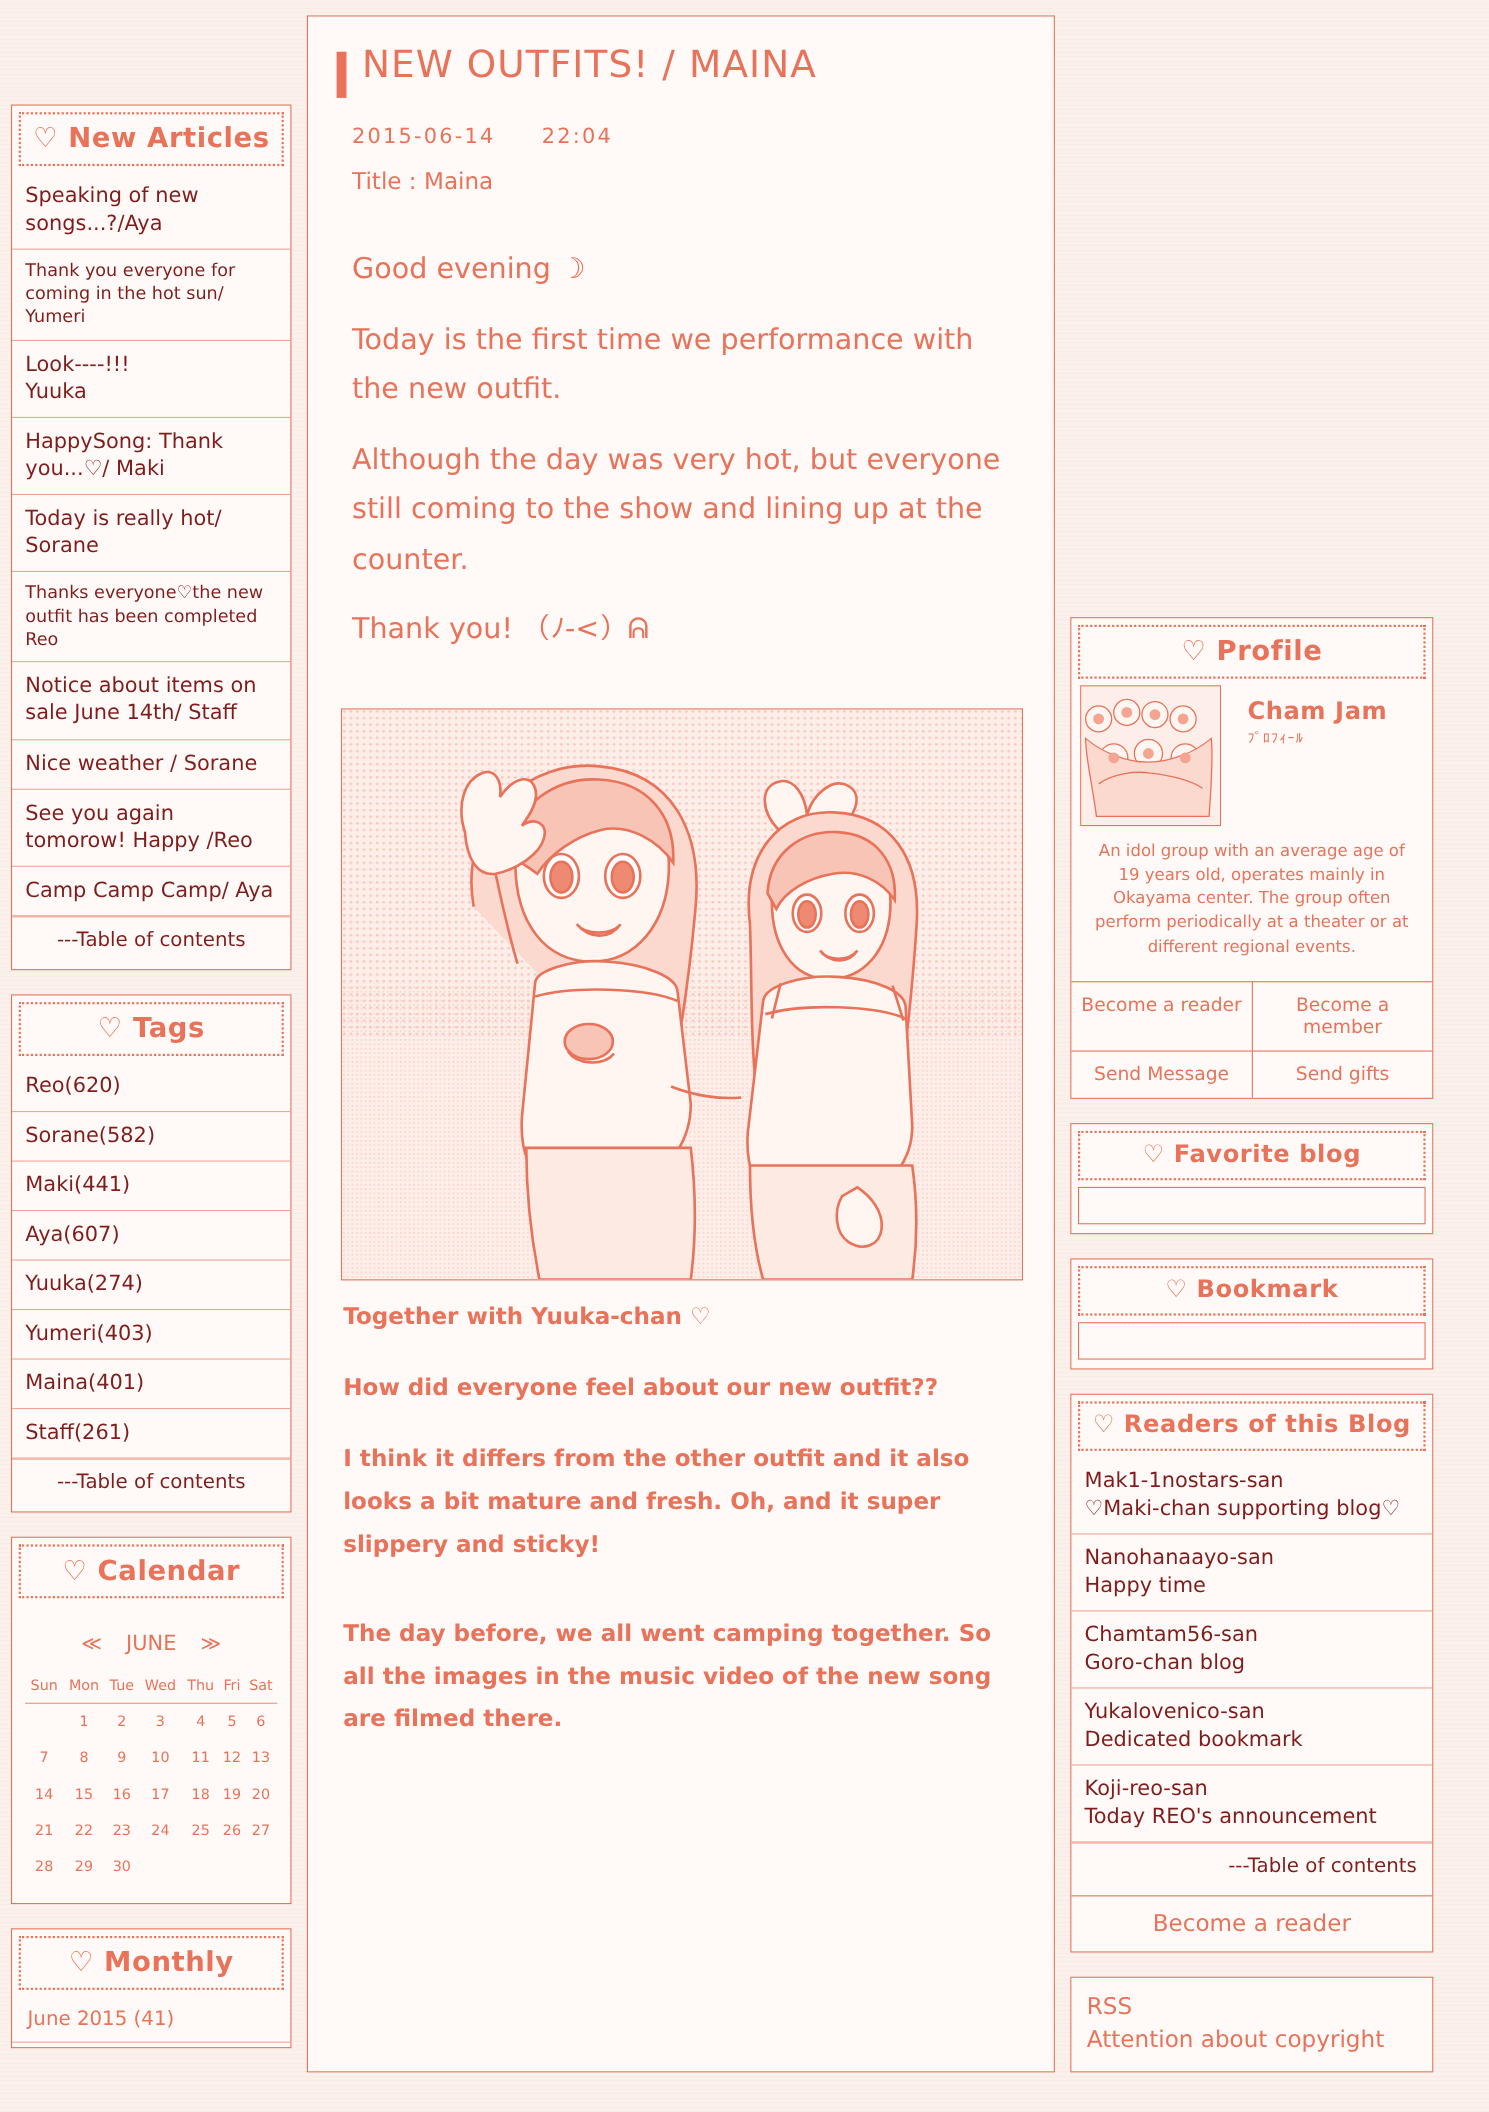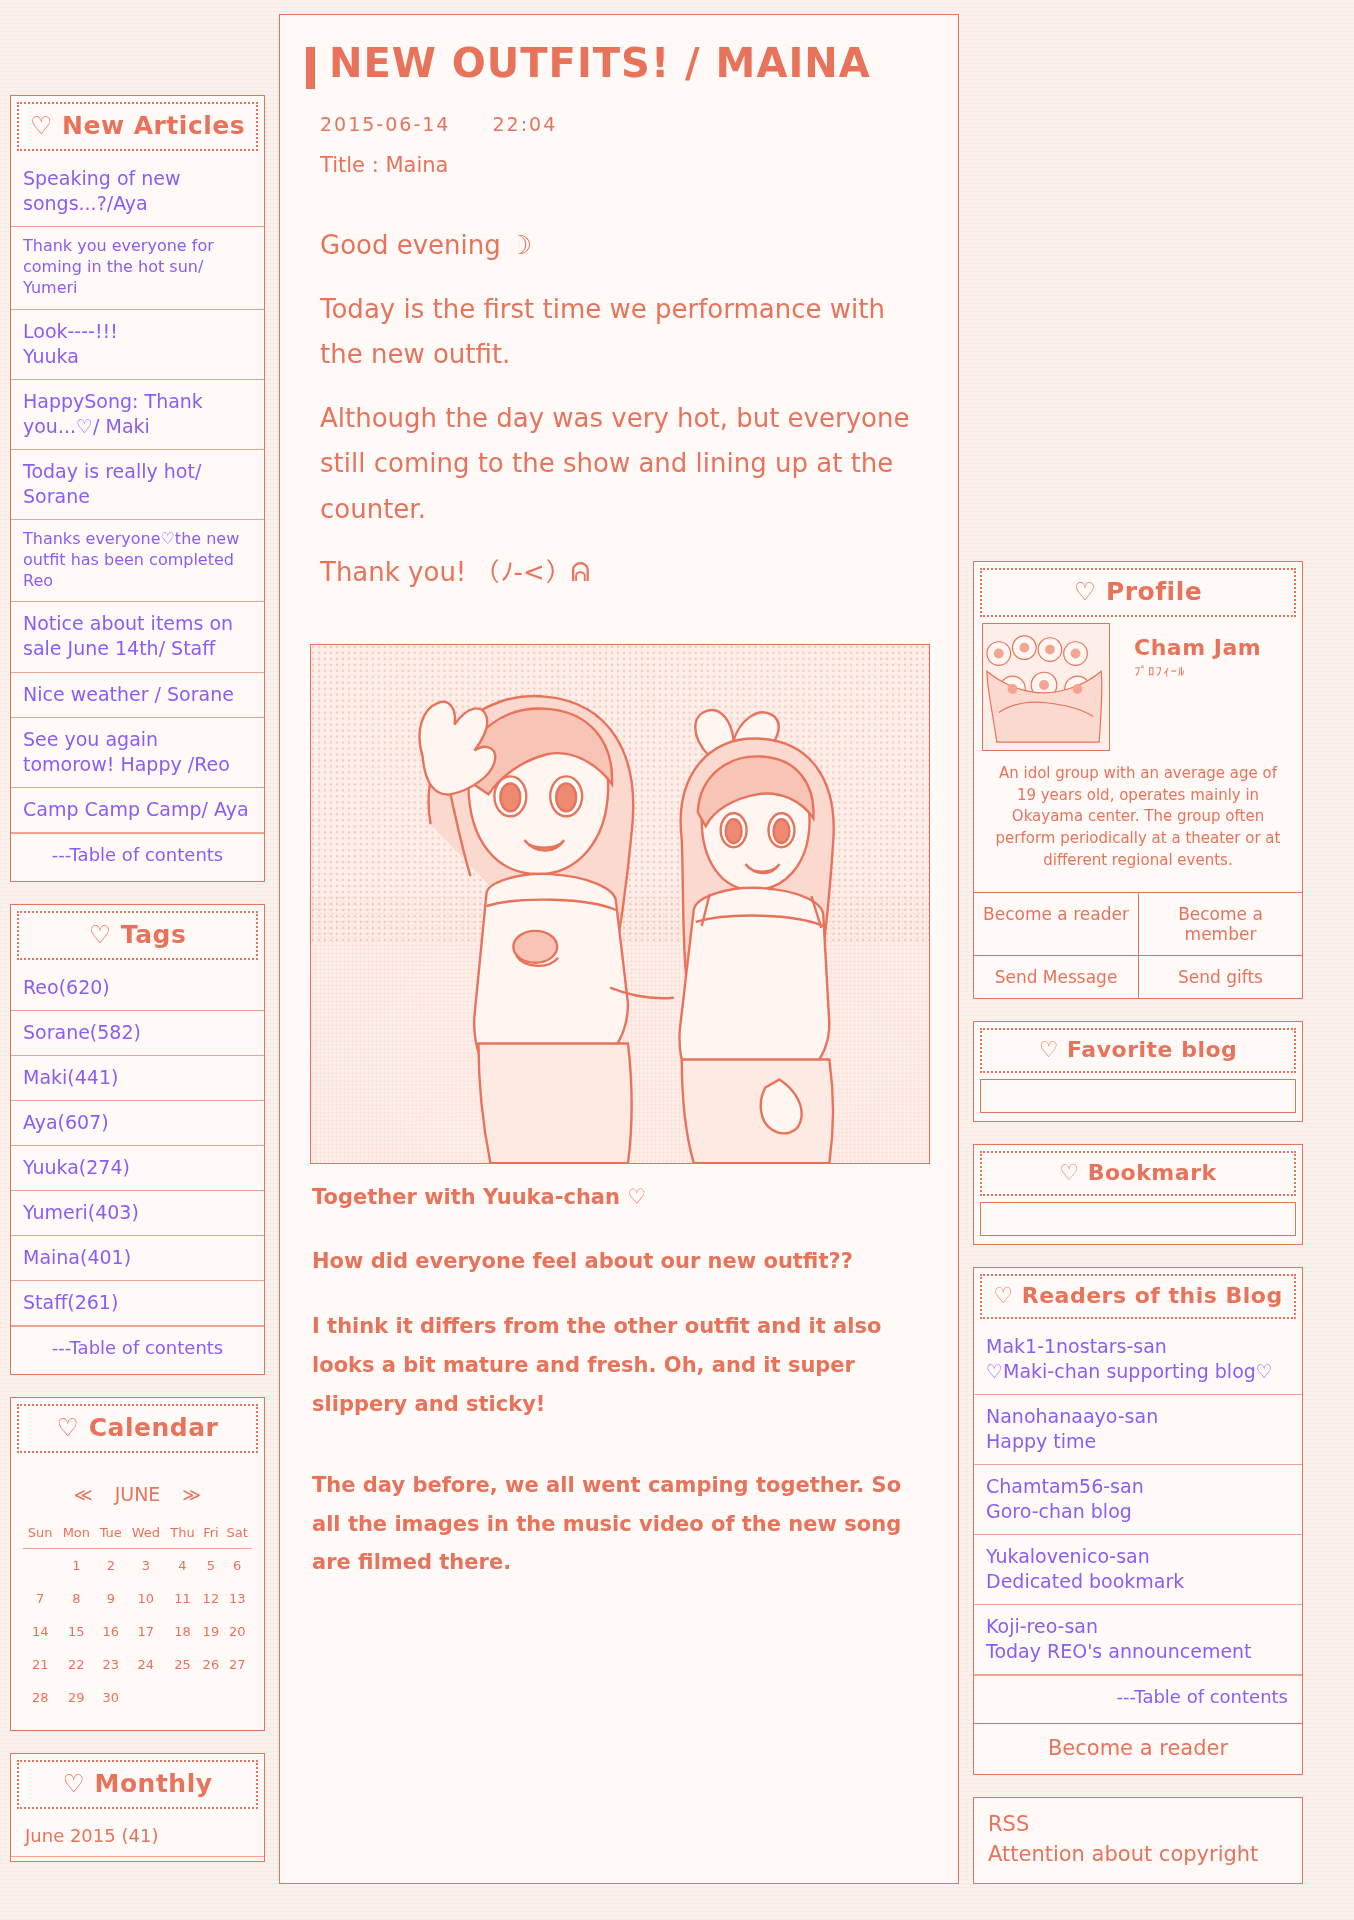--- a/index.html
+++ b/index.html
@@ -48,21 +48,21 @@
     letter-spacing: .5px;
     color: #e8735a;
   }
   .panel-head.small { font-size: 22px; }
   .list { padding: 0 0 4px; }
   .list-item {
     padding: 9px 12px 10px;
     border-bottom: 1px solid #f0a393;
     font-size: 19px;
     line-height: 1.32;
-    color: #8b5cf6;
+    color: #7f1d1d;
   }
   .list-item:last-child { border-bottom: none; }
   .list-item.tiny { font-size: 16px; line-height: 1.3; }
   .toc {
     text-align: center;
     padding: 9px 6px 10px;
     font-size: 18px;
     border-top: 1px solid #f0a393;
     border-bottom: none;
   }
@@ -75,22 +75,22 @@
   
   .article {
     border: 1.5px solid #e8735a;
     background: #fffaf7;
     padding: 26px 26px 40px;
     min-height: 1870px;
   }
   .title-row { display: flex; align-items: flex-start; gap: 14px; }
   .title-bar { width: 9px; height: 42px; background: #e8735a; margin-top: 6px; flex: 0 0 9px; }
   .article-title {
-    font-size: 40px;
-    font-weight: bold;
+    font-size: 34px;
+    font-weight: normal;
     letter-spacing: 1px;
     line-height: 1.1;
     color: #e8735a;
   }
   .meta-date {
     margin: 24px 0 0 14px;
     font-size: 19px;
     letter-spacing: 2px;
   }
   .meta-date .time { margin-left: 34px; }

